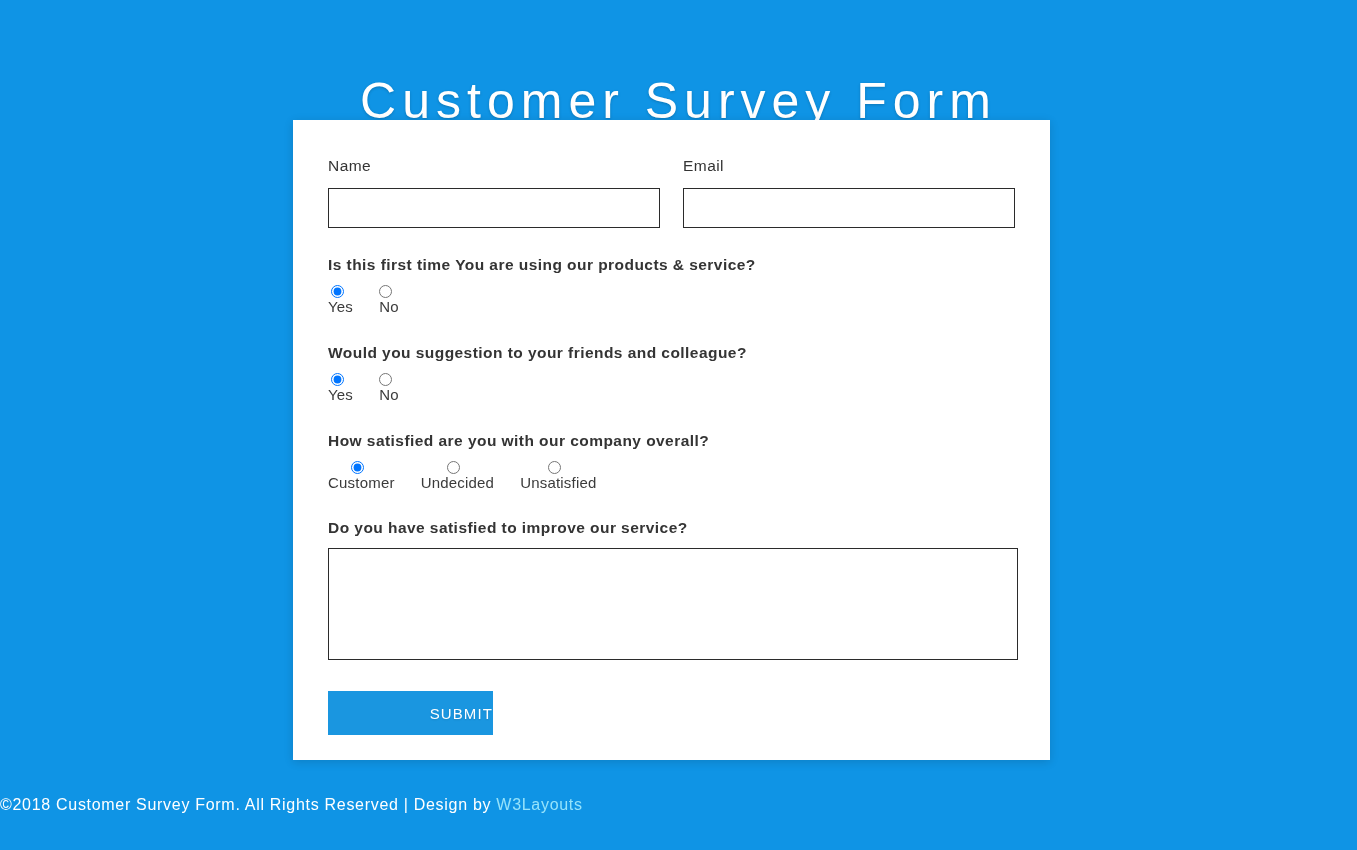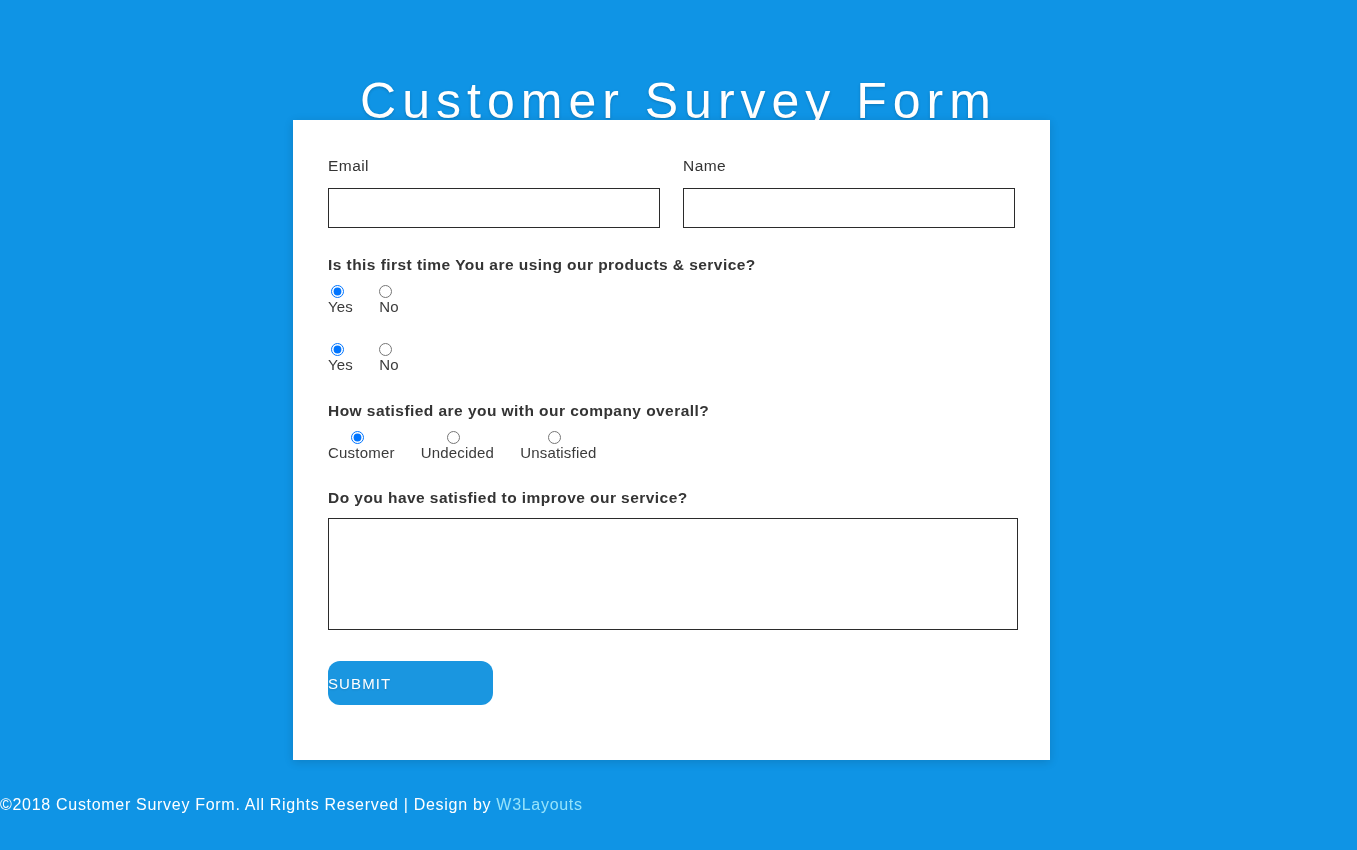--- a/index.html
+++ b/index.html
@@ -148,23 +148,23 @@
     width: 165px;
     height: 44px;
     background: #1a96e0;
     border: none;
     color: #ffffff;
     font-family: "Liberation Sans", sans-serif;
     font-size: 15px;
     letter-spacing: 1.1px;
     text-transform: uppercase;
     cursor: pointer;
-    text-align: left;
+    text-align: right;
     padding: 0;
-    border-radius: 12px;
+    border-radius: 0;
     text-shadow: 0 1px 2px rgba(0,0,0,0.12);
   }
 
   
   .footer {
     position: absolute;
     top: 793px;
     left: 0;
     width: 1357px;
     text-align: left;
@@ -186,46 +186,47 @@
 <div class="page">
 
   <h1 class="page-title">Customer Survey Form</h1>
 
   <div class="card">
     <div class="card-inner">
 
       <div class="row-two">
 
         <div class="field-col">
+          <label class="field-label">Name</label>
+          <input class="text-input" type="text" placeholder="" style="">
+        </div>
+
+        <div class="field-col">
           <label class="field-label">Email</label>
-          <input class="text-input" type="text" placeholder="" style="">
-        </div>
-
-        <div class="field-col">
-          <label class="field-label">Name</label>
           <input class="text-input" type="text" placeholder="" style="">
         </div>
 
       </div>
 
       <div class="question-block">
         <p class="question-text">Is this first time You are using our products &amp; service?</p>
         <div class="options">
           <label class="option">
             <input type="radio" name="q1" checked="" style="">
             <span class="option-label">Yes</span>
           </label>
           <label class="option">
             <input type="radio" name="q1" style="">
             <span class="option-label">No</span>
           </label>
         </div>
       </div>
 
       <div class="question-block">
+        <p class="question-text">Would you suggestion to your friends and colleague?</p>
         <div class="options">
           <label class="option">
             <input type="radio" name="q2" checked="" style="">
             <span class="option-label">Yes</span>
           </label>
           <label class="option">
             <input type="radio" name="q2" style="">
             <span class="option-label">No</span>
           </label>
         </div>

